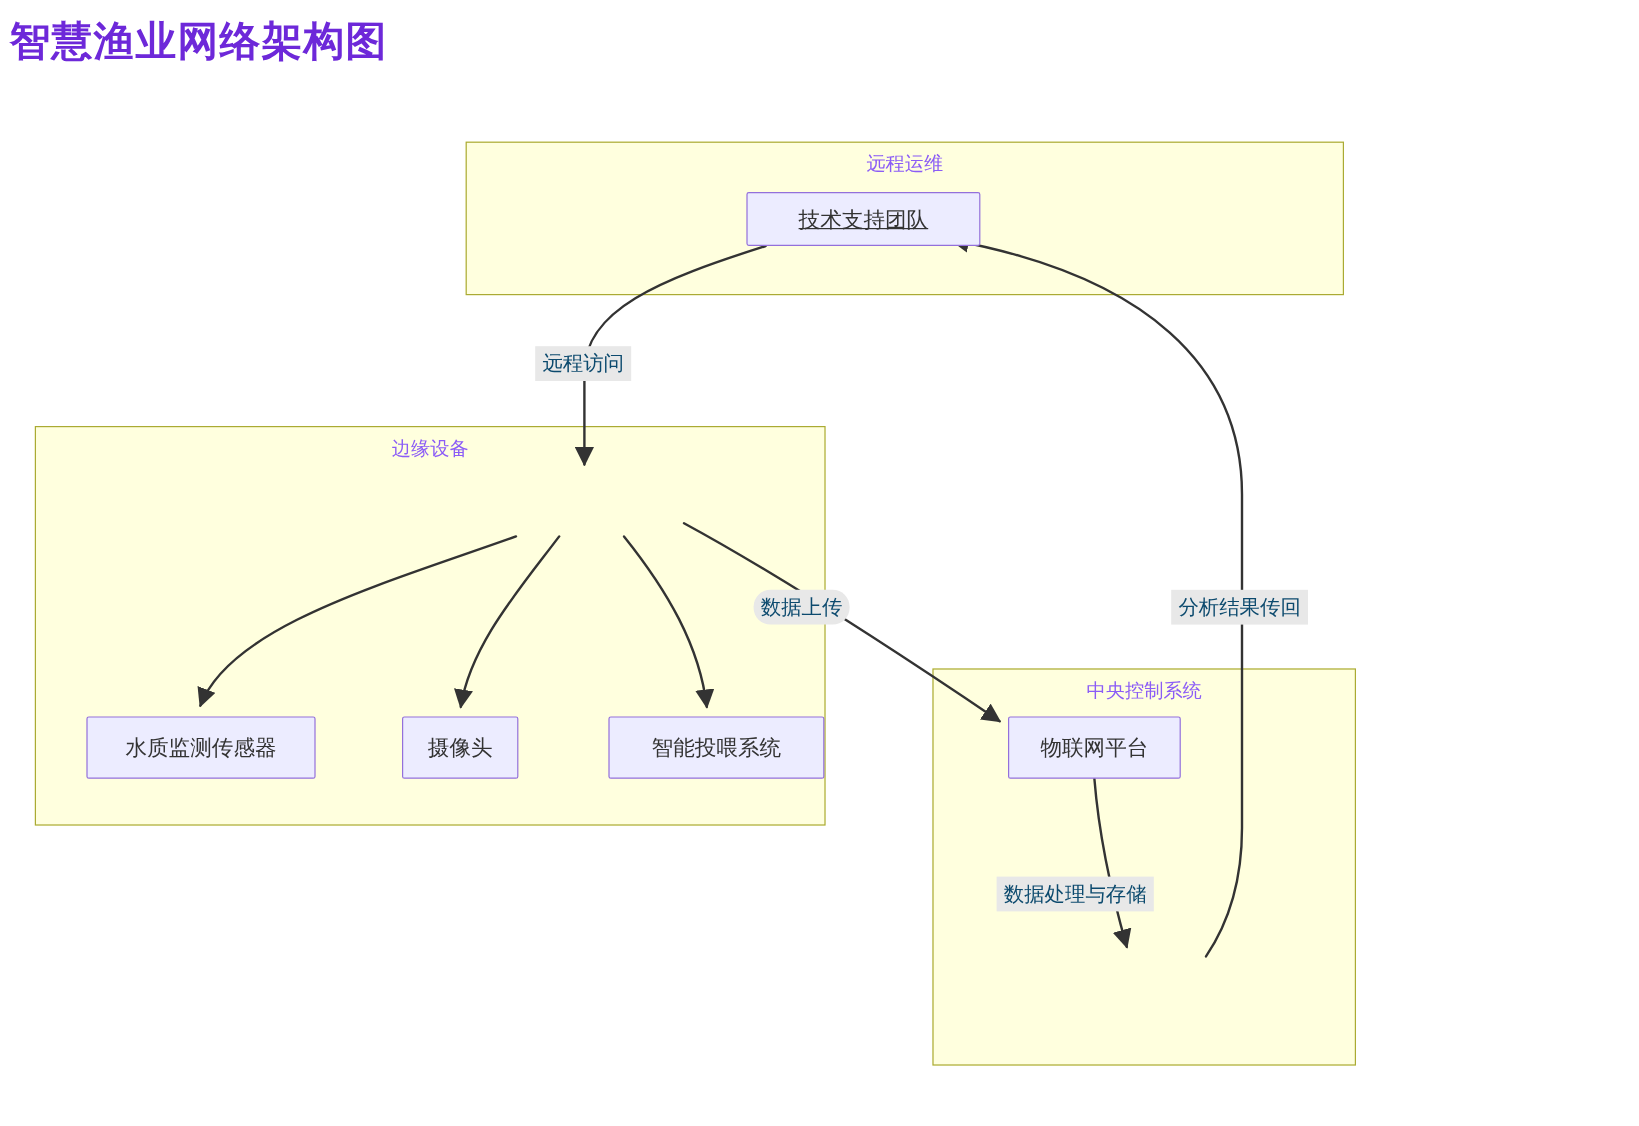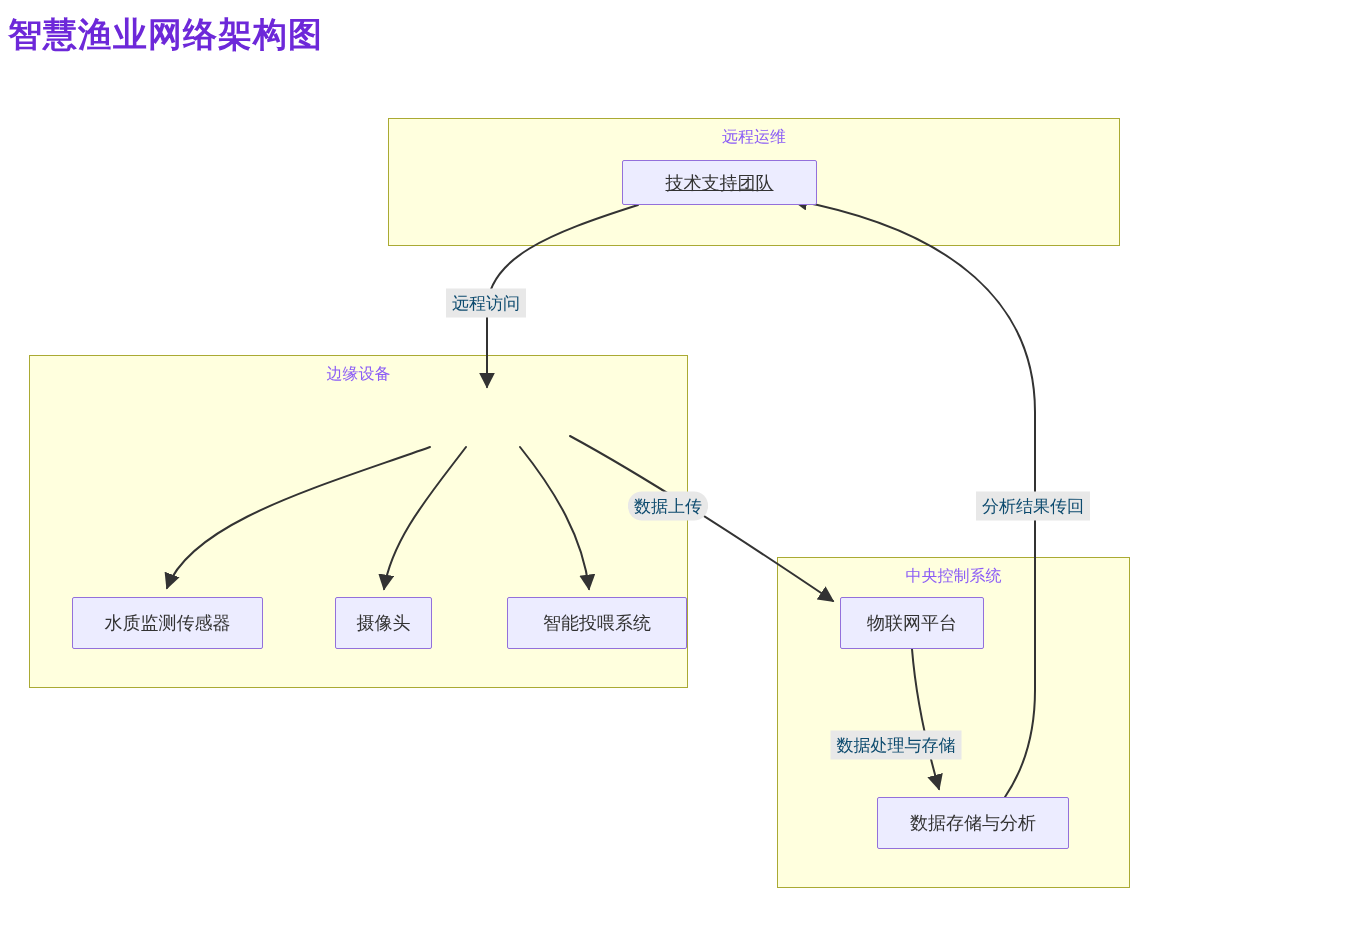--- a/index.html
+++ b/index.html
@@ -135,22 +135,19 @@
   </div>
   <div class="node" id="n-camera">
     <span>摄像头</span>
   </div>
   <div class="node" id="n-feed">
     <span>智能投喂系统</span>
   </div>
   <div class="node" id="n-iot">
     <span>物联网平台</span>
   </div>
-  <div class="node" id="n-storage">
-    <span>数据存储与分析</span>
-  </div>
 
   <div class="edge-label" id="el-remote-access">远程访问</div>
   <div class="edge-label" id="el-data-upload">数据上传</div>
   <div class="edge-label" id="el-data-process">数据处理与存储</div>
   <div class="edge-label" id="el-result-return">分析结果传回</div>
 
 </div>
 
 </body></html>

